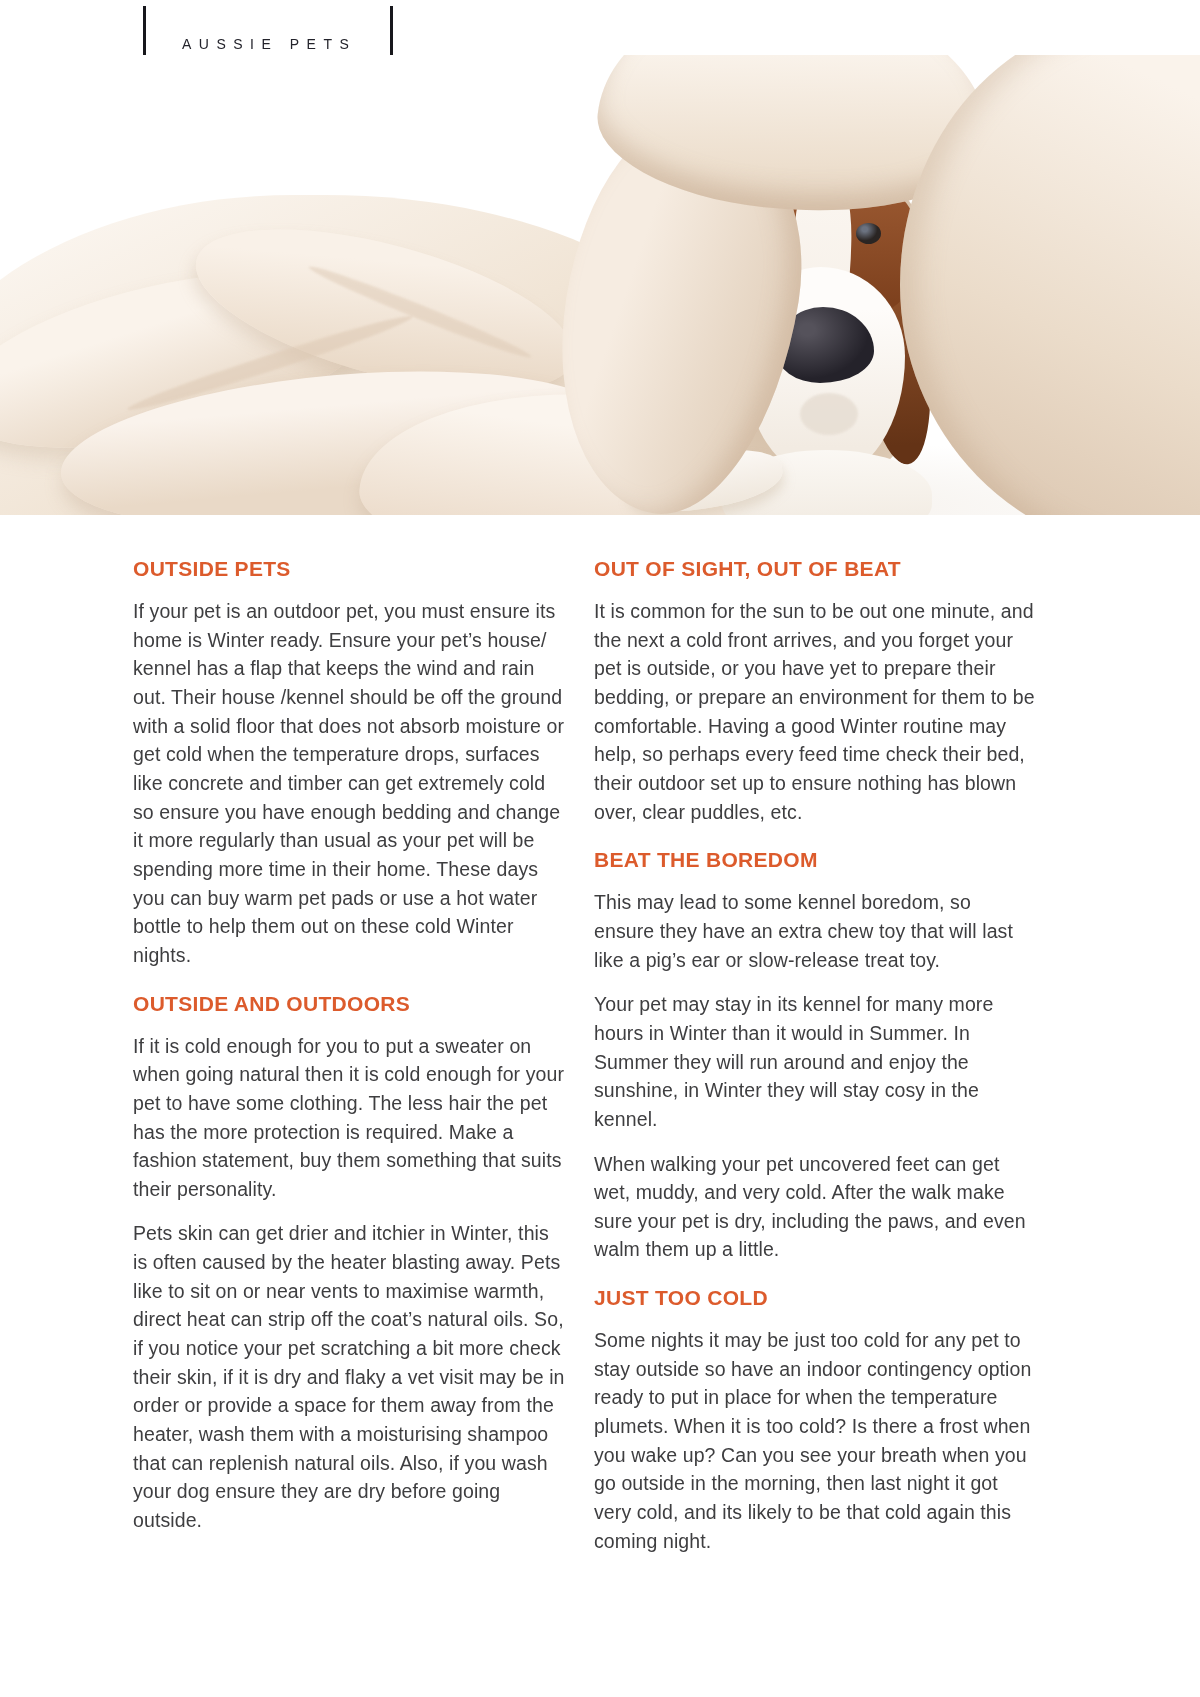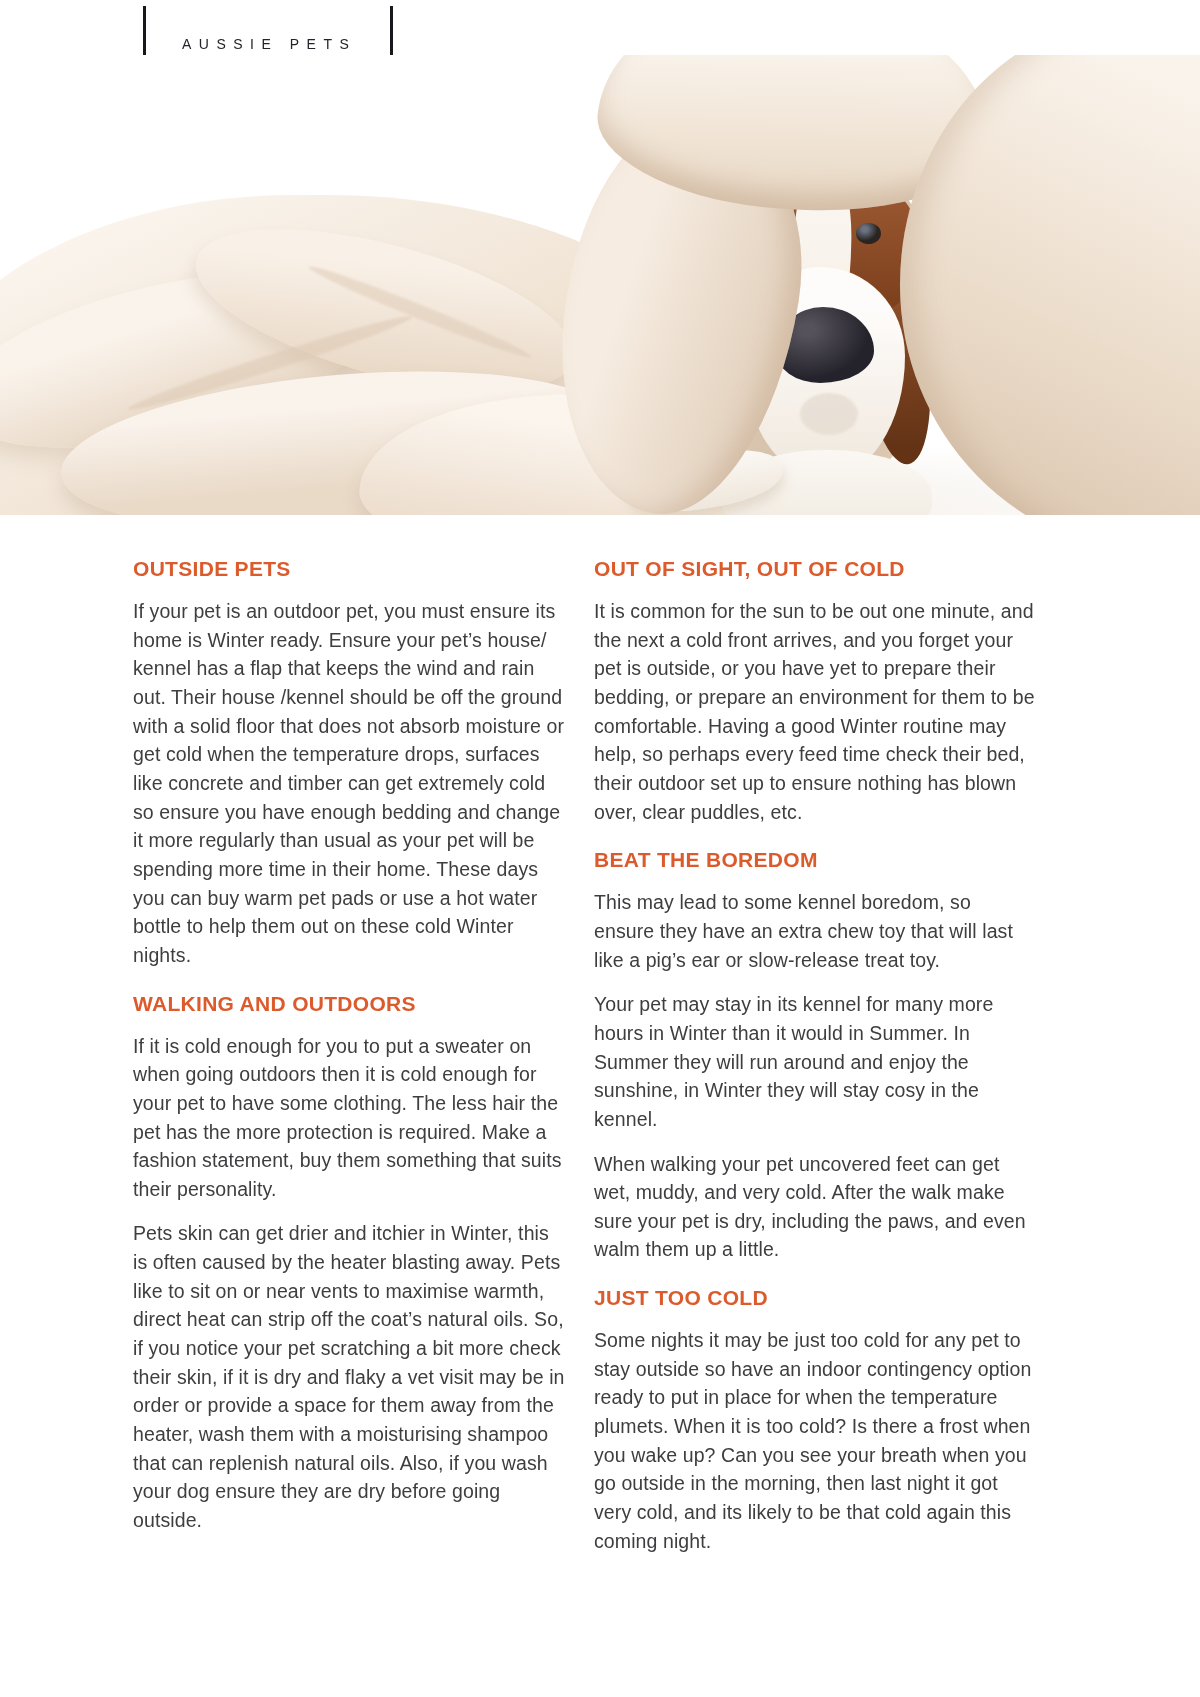--- a/index.html
+++ b/index.html
@@ -119,31 +119,31 @@
     <div class="hood-right"></div>
   </div>
 
   <main class="content">
     <section class="col col-left">
       <article>
         <h2>OUTSIDE PETS</h2>
         <p>If your pet is an outdoor pet, you must ensure its home is Winter ready. Ensure your pet’s house/ kennel has a flap that keeps the wind and rain out. Their house /kennel should be off the ground with a solid floor that does not absorb moisture or get cold when the temperature drops, surfaces like concrete and timber can get extremely cold so ensure you have enough bedding and change it more regularly than usual as your pet will be spending more time in their home. These days you can buy warm pet pads or use a hot water bottle to help them out on these cold Winter nights.</p>
       </article>
       <article>
-        <h2>WALKING AND OUTDOORS</h2>
-        <p>If it is cold enough for you to put a sweater on when going outdoors then it is cold enough for your pet to have some clothing. The less hair the pet has the more protection is required. Make a fashion statement, buy them something that suits their personality.</p>
+        <h2>OUTSIDE AND OUTDOORS</h2>
+        <p>If it is cold enough for you to put a sweater on when going natural then it is cold enough for your pet to have some clothing. The less hair the pet has the more protection is required. Make a fashion statement, buy them something that suits their personality.</p>
       </article>
       <article>
         <p>Pets skin can get drier and itchier in Winter, this is often caused by the heater blasting away. Pets like to sit on or near vents to maximise warmth, direct heat can strip off the coat’s natural oils. So, if you notice your pet scratching a bit more check their skin, if it is dry and flaky a vet visit may be in order or provide a space for them away from the heater, wash them with a moisturising shampoo that can replenish natural oils. Also, if you wash your dog ensure they are dry before going outside.</p>
       </article>
     </section>
 
     <section class="col col-right">
       <article>
-        <h2>OUT OF SIGHT, OUT OF COLD</h2>
+        <h2>OUT OF SIGHT, OUT OF BEAT</h2>
         <p>It is common for the sun to be out one minute, and the next a cold front arrives, and you forget your pet is outside, or you have yet to prepare their bedding, or prepare an environment for them to be comfortable. Having a good Winter routine may help, so perhaps every feed time check their bed, their outdoor set up to ensure nothing has blown over, clear puddles, etc.</p>
       </article>
       <article>
         <h2>BEAT THE BOREDOM</h2>
         <p>This may lead to some kennel boredom, so ensure they have an extra chew toy that will last like a pig’s ear or slow-release treat toy.</p>
         <p>Your pet may stay in its kennel for many more hours in Winter than it would in Summer. In Summer they will run around and enjoy the sunshine, in Winter they will stay cosy in the kennel.</p>
       </article>
       <article>
         <p>When walking your pet uncovered feet can get wet, muddy, and very cold. After the walk make sure your pet is dry, including the paws, and even walm them up a little.</p>
       </article>

